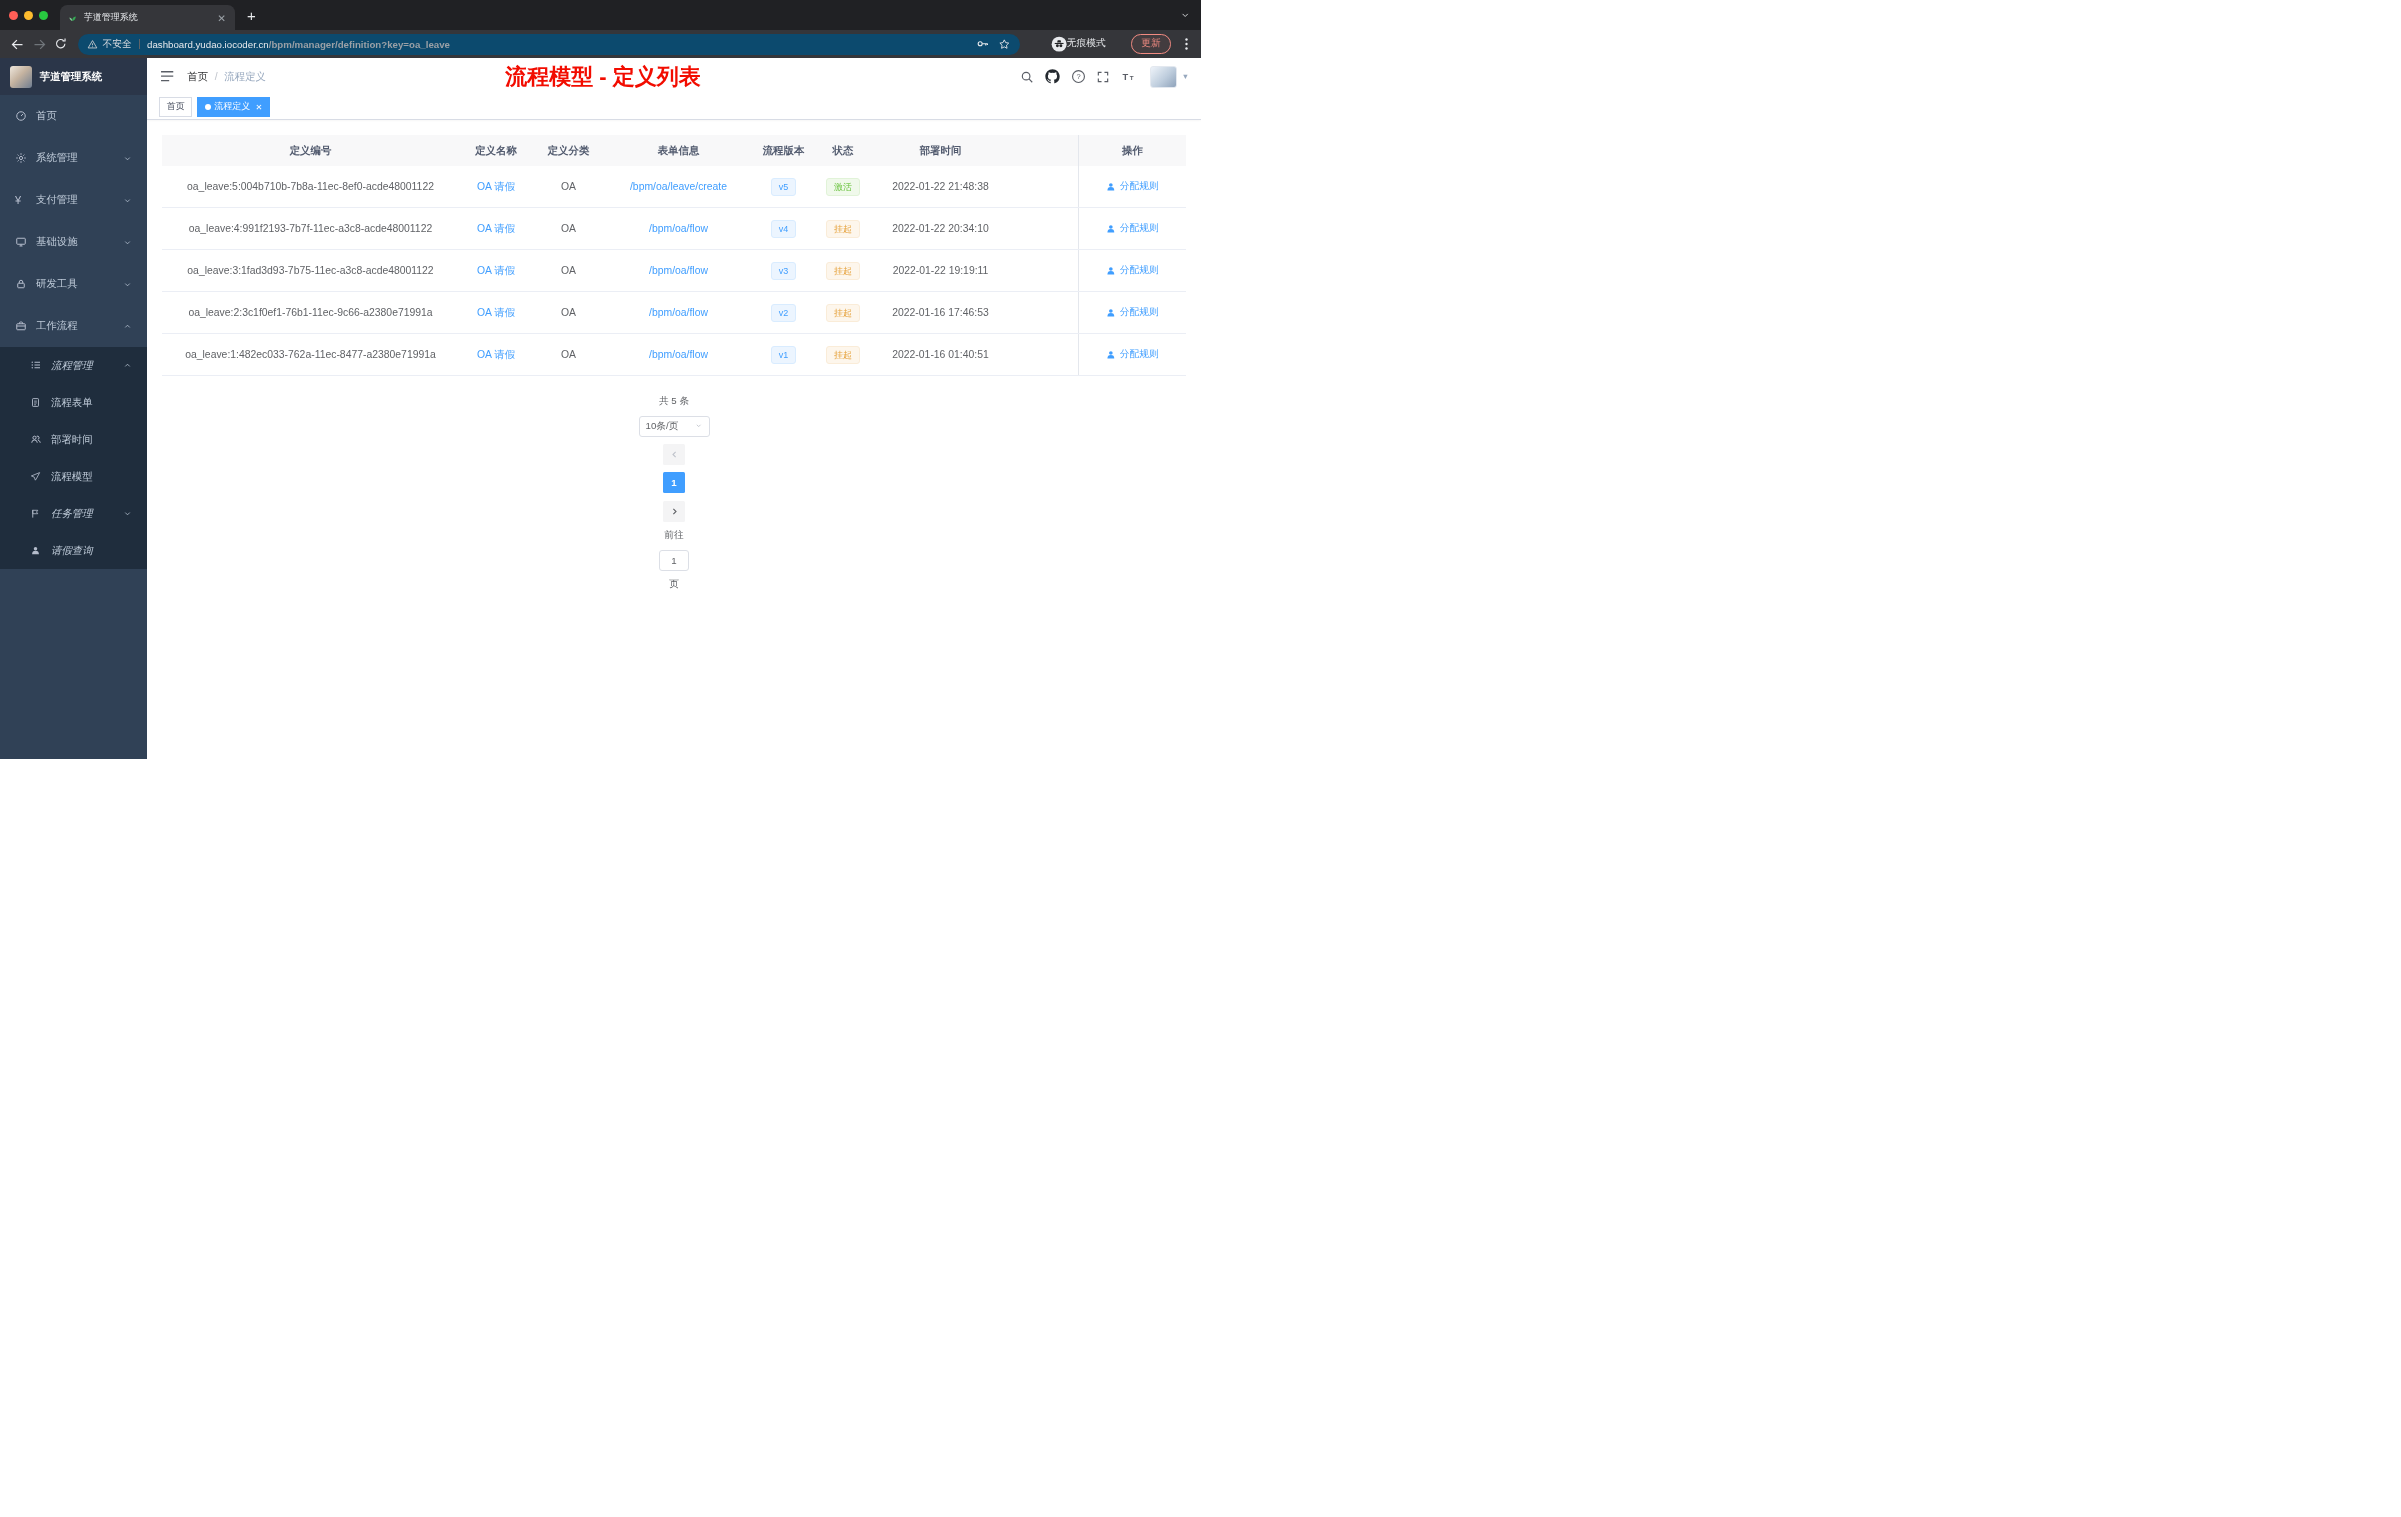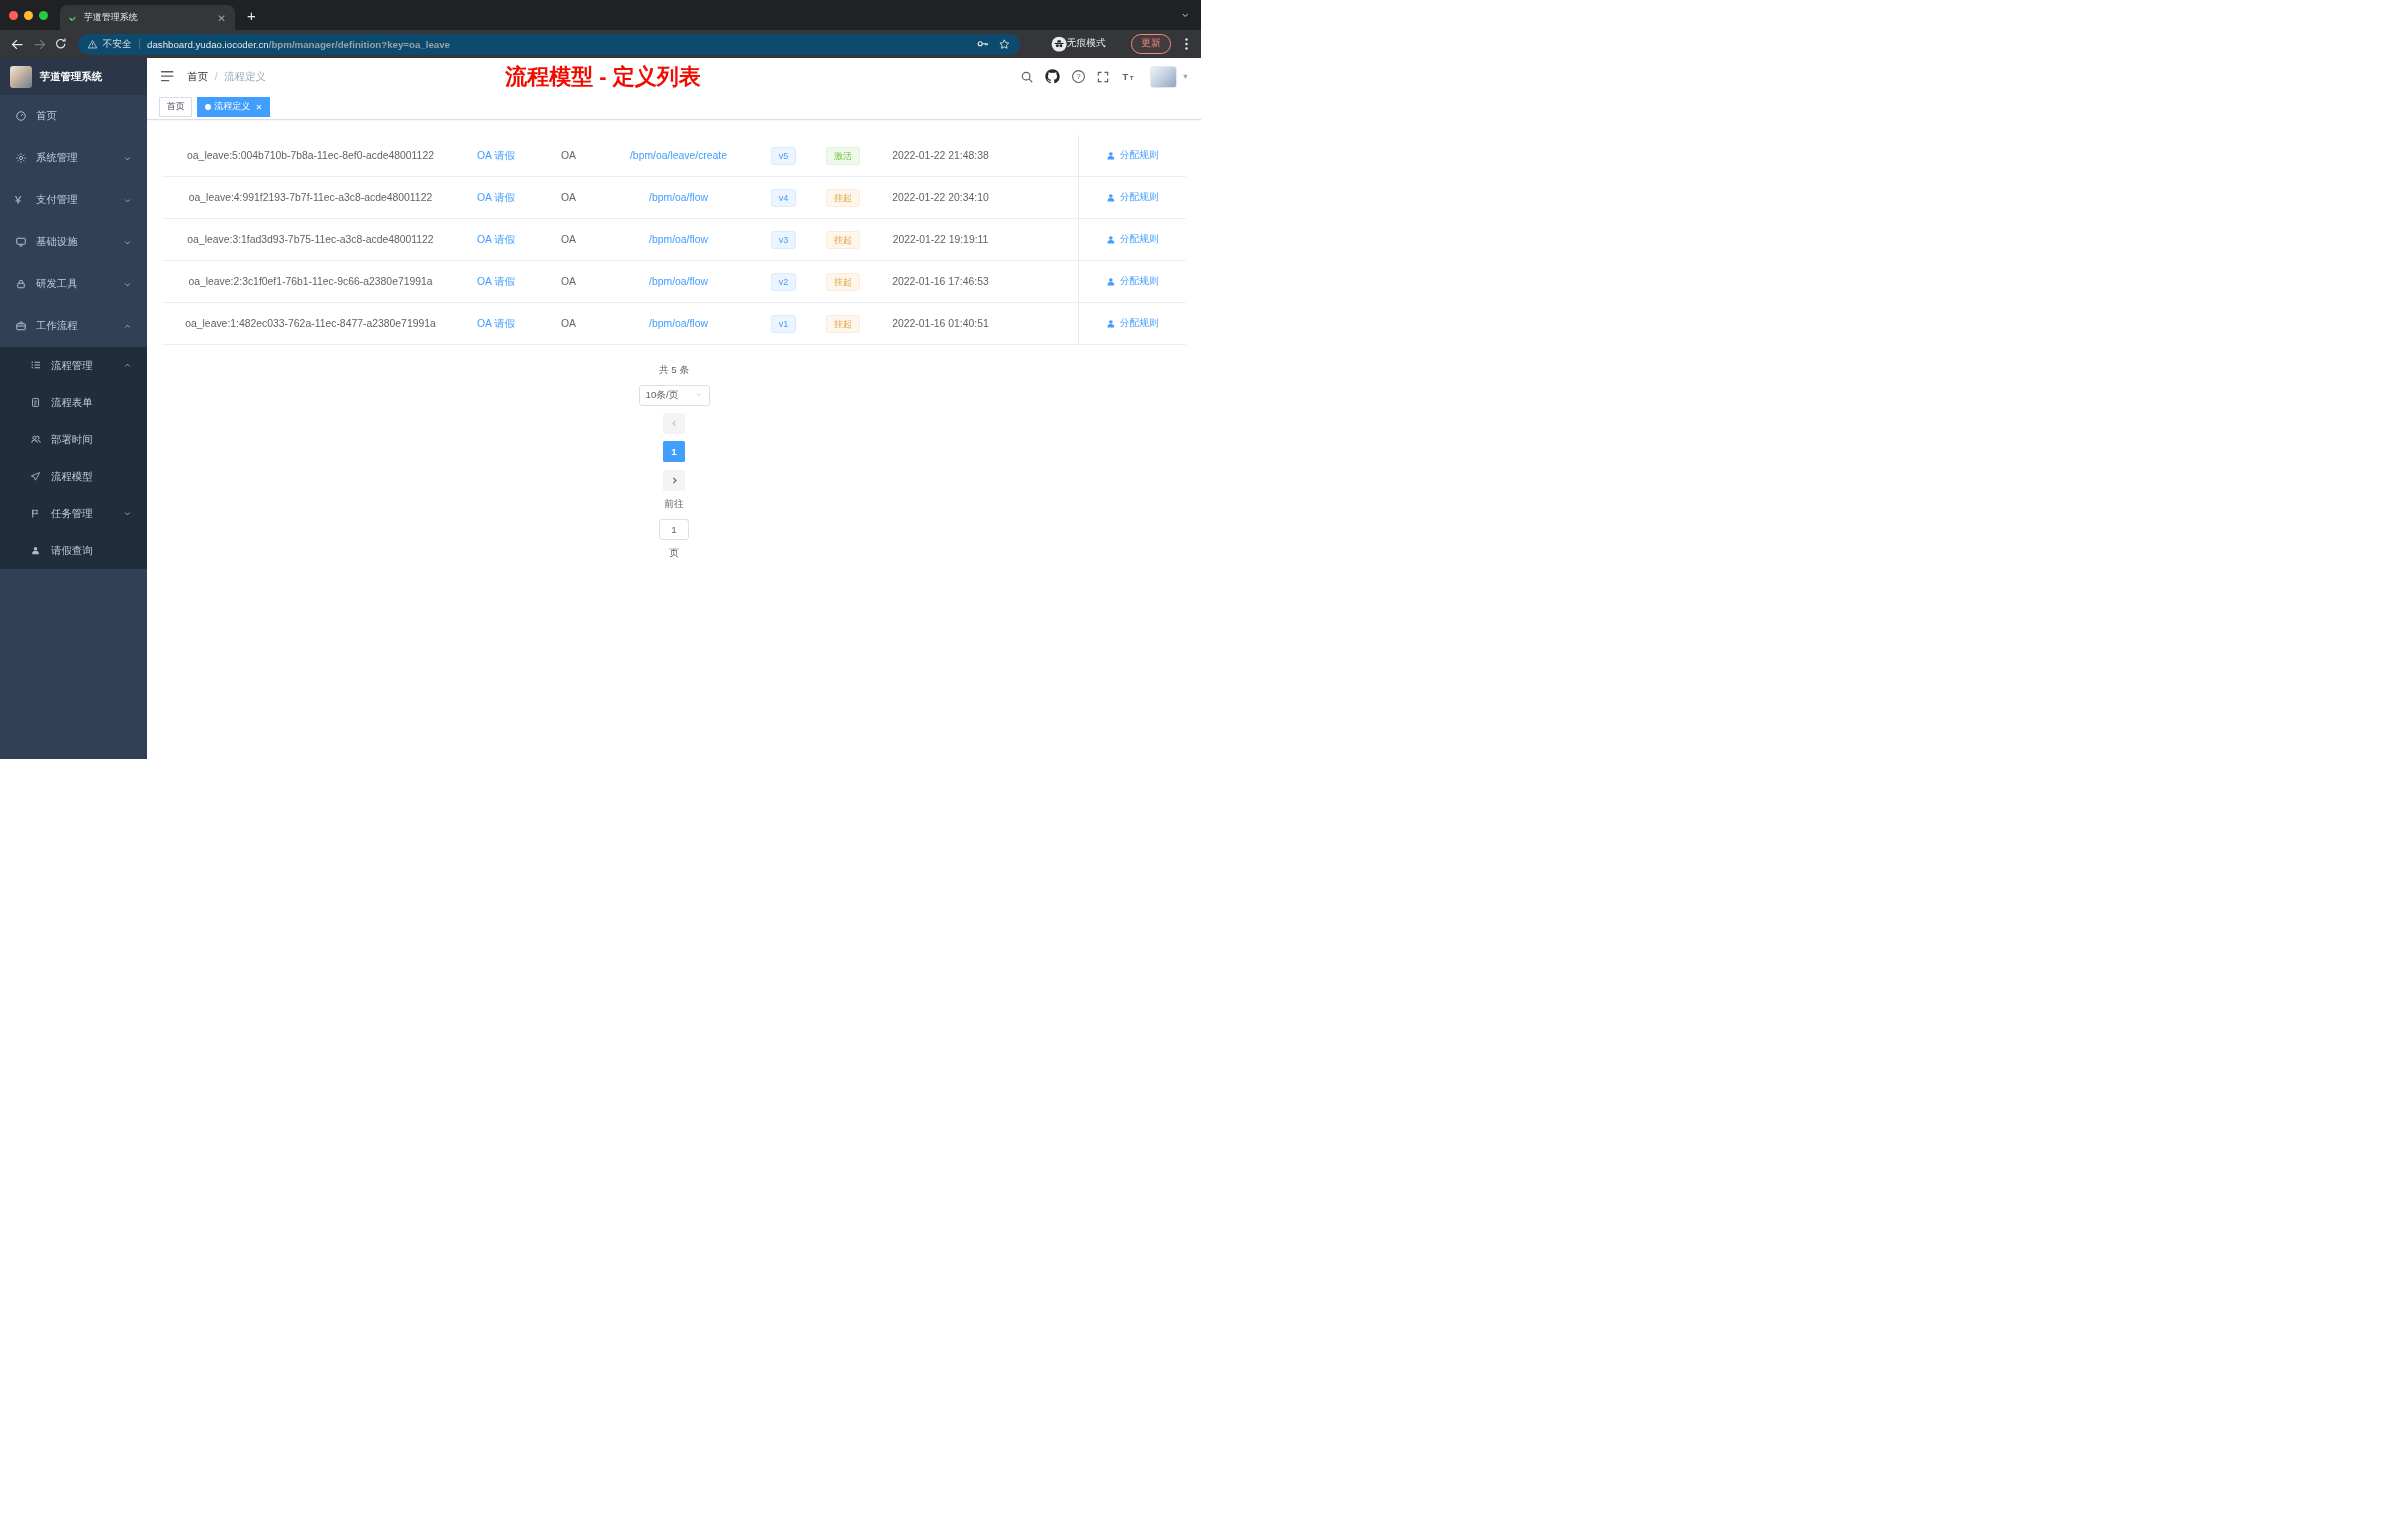--- a/index.html
+++ b/index.html
@@ -38,21 +38,21 @@
   .logo-row { height:37px; background:#2b3649; display:flex; align-items:center; gap:7.4px; padding:0 10.4px; cursor:pointer; }
   .logo-img { width:22px; height:22px; border-radius:3px; background:linear-gradient(135deg,#efe8de 0%,#c5b3a0 45%,#6f7d90 100%); flex-shrink:0; }
   .logo-title { color:#fff; font-size:10.4px; font-weight:bold; white-space:nowrap; }
   .menu-item { height:42px; display:flex; align-items:center; padding-left:15px; color:#bfcbd9; font-size:10.4px; position:relative; cursor:pointer; }
   .mi-icon { width:18px; height:13.4px; display:flex; align-items:center; color:#b4bccc; flex-shrink:0; font-size:11px; }
   .mi-label { margin-left:3px; white-space:nowrap; }
   .chev { position:absolute; right:15px; width:9px; height:9px; color:#bfcbd9; }
   .chev.up { transform:rotate(180deg); }
   .submenu { background:#1f2d3d; }
   .submenu .menu-item { height:37px; }
-  .pl2 { padding-left:30px; }
+  .pl2 { padding-left:30px;font-style:italic; }
   .pl3 { padding-left:30px; }
 
   .main { flex:1; display:flex; flex-direction:column; position:relative; background:#fff; min-width:0; }
   .navbar { height:37px; display:flex; align-items:center; padding:0 12px; position:relative; flex-shrink:0; }
   .hamburger { width:16.3px; height:16.3px; color:#5a5e66; cursor:pointer; }
   .breadcrumb { display:flex; align-items:center; margin-left:12px; font-size:10.4px; }
   .bc-home { color:#303133; cursor:pointer; }
   .bc-sep { color:#c0c4cc; margin:0 6.7px; }
   .bc-cur { color:#97a8be; }
   .annotation { position:absolute; left:456px; top:50%; transform:translate(-50%,-50%); color:#f20c00; font-size:22px; font-weight:600; white-space:nowrap; }
@@ -393,20 +393,31 @@
         <span class="tag active">
           <span class="dot"></span>
           <span>流程定义</span>
           <span class="tclose">✕</span>
         </span>
       </div>
 
       <div class="content">
 
         <div class="table">
+          <div class="thead">
+            <div class="th c-id">定义编号</div>
+            <div class="th c-name">定义名称</div>
+            <div class="th c-cat">定义分类</div>
+            <div class="th c-form">表单信息</div>
+            <div class="th c-ver">流程版本</div>
+            <div class="th c-status">状态</div>
+            <div class="th c-time">部署时间</div>
+            <div class="th c-fill"></div>
+            <div class="th c-action">操作</div>
+          </div>
 
           <div class="tbody">
 
               <div class="trow">
                 <div class="td c-id">oa_leave:5:004b710b-7b8a-11ec-8ef0-acde48001122</div>
                 <div class="td c-name">
                   <a class="link">OA 请假</a>
                 </div>
                 <div class="td c-cat">OA</div>
                 <div class="td c-form">

